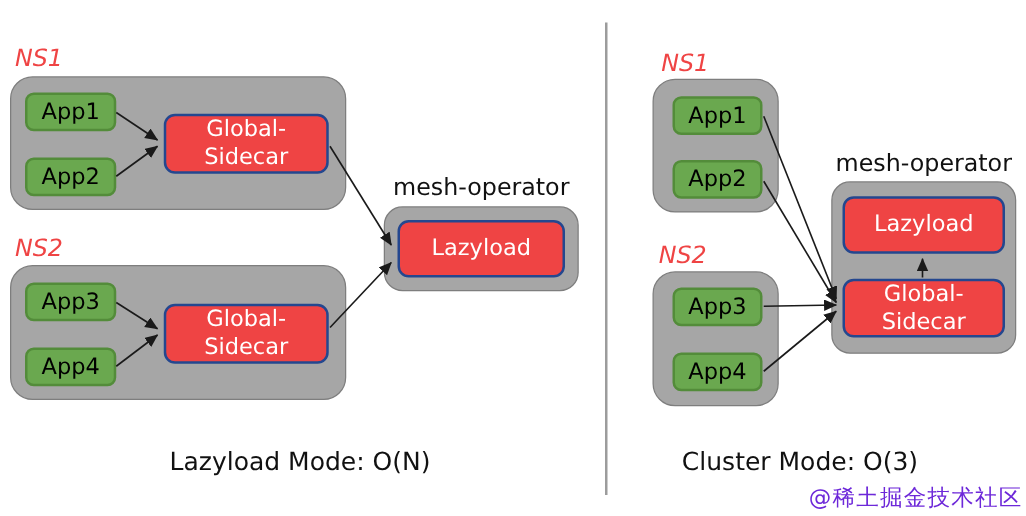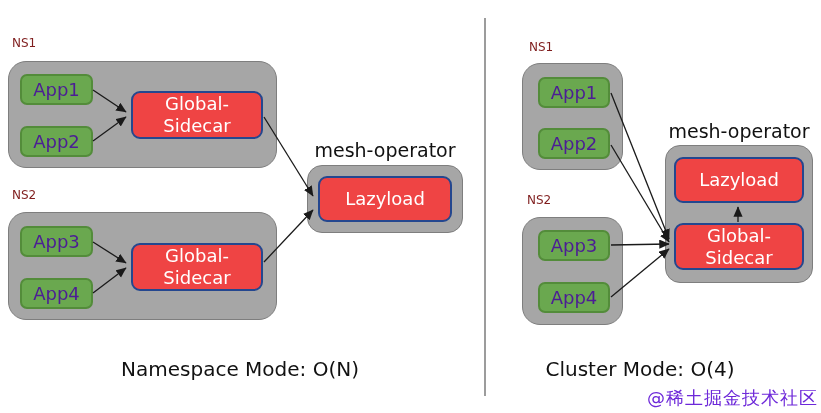--- a/index.html
+++ b/index.html
@@ -1,33 +1,33 @@
 <!DOCTYPE html>
 <html><head>
 <meta charset="utf-8">
 <style>
   html,body{margin:0;padding:0;background:#ffffff;}
   .canvas{
     position:relative;width:821px;height:413px;background:#ffffff;
     font-family:"DejaVu Sans","Liberation Sans",sans-serif;overflow:hidden;
   }
   .ns-label{
-    position:absolute;font-size:12px;color:#7f1d1d;white-space:nowrap;
+    position:absolute;font-size:19px;color:#ef4444;white-space:nowrap;font-style:italic;
   }
   .ns-box{
     position:absolute;background:#a6a6a6;border:1.5px solid #7e7e7e;border-radius:18px;
     box-sizing:border-box;
   }
   .op-box{
     position:absolute;background:#a6a6a6;border:1.5px solid #7e7e7e;border-radius:15px;
     box-sizing:border-box;
   }
   .app-box{
     position:absolute;background:#6aa84f;border:2px solid #538c3a;border-radius:7px;
-    box-sizing:border-box;color:#4c1d95;font-size:18px;
+    box-sizing:border-box;color:#000000;font-size:18px;
     display:flex;align-items:center;justify-content:center;white-space:nowrap;
   }
   .blue-box{
     position:absolute;background:#ef4444;border:2px solid #24478f;border-radius:9px;
     box-sizing:border-box;color:#ffffff;font-size:18px;line-height:1.22;
     display:flex;align-items:center;justify-content:center;text-align:center;
     white-space:pre-line;
   }
   .op-label{
     position:absolute;font-size:19px;color:#111;text-align:center;white-space:nowrap;
@@ -66,21 +66,21 @@
 
   <div class="app-box" style="left:20px;top:226px;width:73px;height:31px;">App3</div>
   <div class="app-box" style="left:20px;top:278px;width:73px;height:31px;">App4</div>
   <div class="blue-box" style="left:131px;top:243px;width:132px;height:48px;">Global-
 Sidecar</div>
 
   <div class="op-label" style="left:307px;top:139px;width:156px;">mesh-operator</div>
   <div class="op-box" style="left:307px;top:165px;width:156px;height:68px;"></div>
   <div class="blue-box" style="left:318px;top:176px;width:134px;height:46px;">Lazyload</div>
 
-  <div class="caption" style="left:0px;top:357px;width:480px;">Namespace Mode: O(N)</div>
+  <div class="caption" style="left:0px;top:357px;width:480px;">Lazyload Mode: O(N)</div>
 
   <div class="divider"></div>
 
   <div class="ns-label" style="left:529px;top:40px;">NS1</div>
 
   <div class="ns-box" style="left:522px;top:63px;width:101px;height:107px;"></div>
 
   <div class="app-box" style="left:538px;top:77px;width:72px;height:31px;">App1</div>
   <div class="app-box" style="left:538px;top:128px;width:72px;height:31px;">App2</div>
 
@@ -90,21 +90,21 @@
 
   <div class="app-box" style="left:538px;top:230px;width:72px;height:31px;">App3</div>
   <div class="app-box" style="left:538px;top:282px;width:72px;height:31px;">App4</div>
 
   <div class="op-label" style="left:665px;top:120px;width:148px;">mesh-operator</div>
   <div class="op-box" style="left:665px;top:145px;width:148px;height:138px;"></div>
   <div class="blue-box" style="left:674px;top:157px;width:130px;height:46px;">Lazyload</div>
   <div class="blue-box" style="left:674px;top:223px;width:130px;height:47px;">Global-
 Sidecar</div>
 
-  <div class="caption" style="left:490px;top:357px;width:300px;">Cluster Mode: O(4)</div>
+  <div class="caption" style="left:490px;top:357px;width:300px;">Cluster Mode: O(3)</div>
 
   <div class="watermark">@稀土掘金技术社区</div>
 
   <svg class="arrows" viewBox="0 0 821 413">
     <defs>
       <marker id="ah" markerWidth="9" markerHeight="8" refX="7.5" refY="3.5" orient="auto">
         <path d="M0,0 L8,3.5 L0,7 z" fill="#1a1a1a"></path>
       </marker>
     </defs>
     <g stroke="#1a1a1a" stroke-width="1.3" fill="none">

